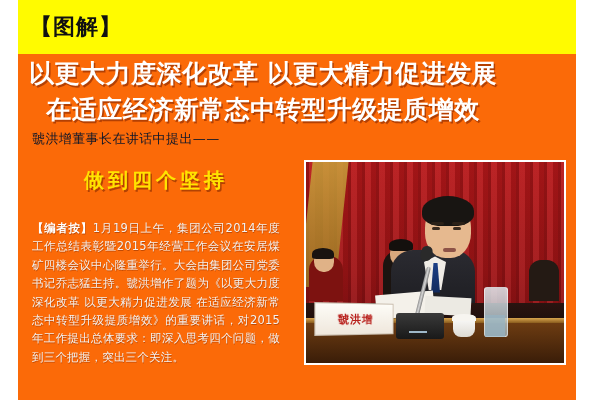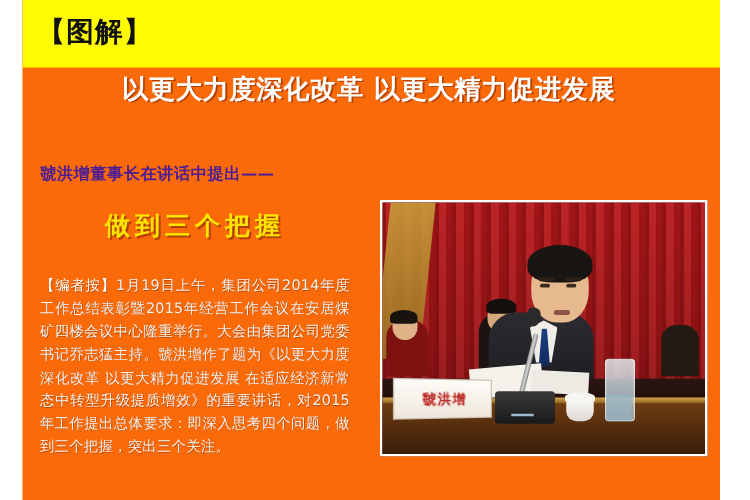--- a/index.html
+++ b/index.html
@@ -65,37 +65,36 @@
   }
 
   
   .headline {
     position: absolute;
     left: 0;
     top: 56px;
     width: 490px;
     text-align: center;
     color: #ffffff;
-    font-size: 21px;
+    font-size: 25px;
     font-weight: bold;
     line-height: 1.45;
     letter-spacing: 0.5px;
     text-shadow: 1.5px 1.5px 0 rgba(120,30,0,0.55);
-    padding-left: 32px;
   }
   .headline .line { display: block; white-space: nowrap; }
 
   
   .lead-in {
     position: absolute;
     left: 14px;
     top: 130px;
-    color: #4c1d95;
+    color: #0f172a;
     font-size: 13px;
-    font-weight: bold;
+    font-weight: normal;
     letter-spacing: 0.4px;
     white-space: nowrap;
   }
 
   
   .left-col {
     position: absolute;
     left: 14px;
     top: 155px;
     width: 248px;
@@ -120,21 +119,21 @@
     margin-top: 20px;
     color: #f2f2f2;
     font-size: 11.5px;
     line-height: 1.6;
     text-align: justify;
     text-indent: 0;
     letter-spacing: 0.2px;
     text-shadow: 0.5px 0.5px 0 rgba(120,35,0,0.45);
   }
   .body-text .editor-note {
-    font-weight: normal;
+    font-weight: bold;
     color: #ffffff;
   }
 
   
   .photo-frame {
     position: absolute;
     left: 286px;
     top: 160px;
     width: 262px;
     height: 205px;
@@ -422,28 +421,29 @@
 <body>
 
 <div id="poster">
 
   <div class="header-band">
     <div class="header-tag" data-bind="header.tag">【图解】</div>
   </div>
 
   <div class="headline">
     <span class="line" data-bind="headline.line1">以更大力度深化改革 以更大精力促进发展</span>
+    <span class="line" data-bind="headline.line2">在适应经济新常态中转型升级提质增效</span>
   </div>
 
   <div class="lead-in" data-bind="lead_in">虢洪增董事长在讲话中提出——</div>
 
   <div class="left-col">
 
     <div class="slogans">
-      <span class="slogan" data-bind="slogans.0">做到三个把握</span>
+      <span class="slogan" data-bind="slogans.0">做到四个坚持</span>
     </div>
 
     <div class="body-text">
       <span class="editor-note" data-bind="body.editor_note_label">【编者按】</span><span data-bind="body.text">1月19日上午，集团公司2014年度工作总结表彰暨2015年经营工作会议在安居煤矿四楼会议中心隆重举行。大会由集团公司党委书记乔志猛主持。虢洪增作了题为《以更大力度深化改革 以更大精力促进发展 在适应经济新常态中转型升级提质增效》的重要讲话，对2015年工作提出总体要求：即深入思考四个问题，做到三个把握，突出三个关注。</span>
     </div>
 
   </div>
 
   <div class="photo-frame">
     <div class="photo">

